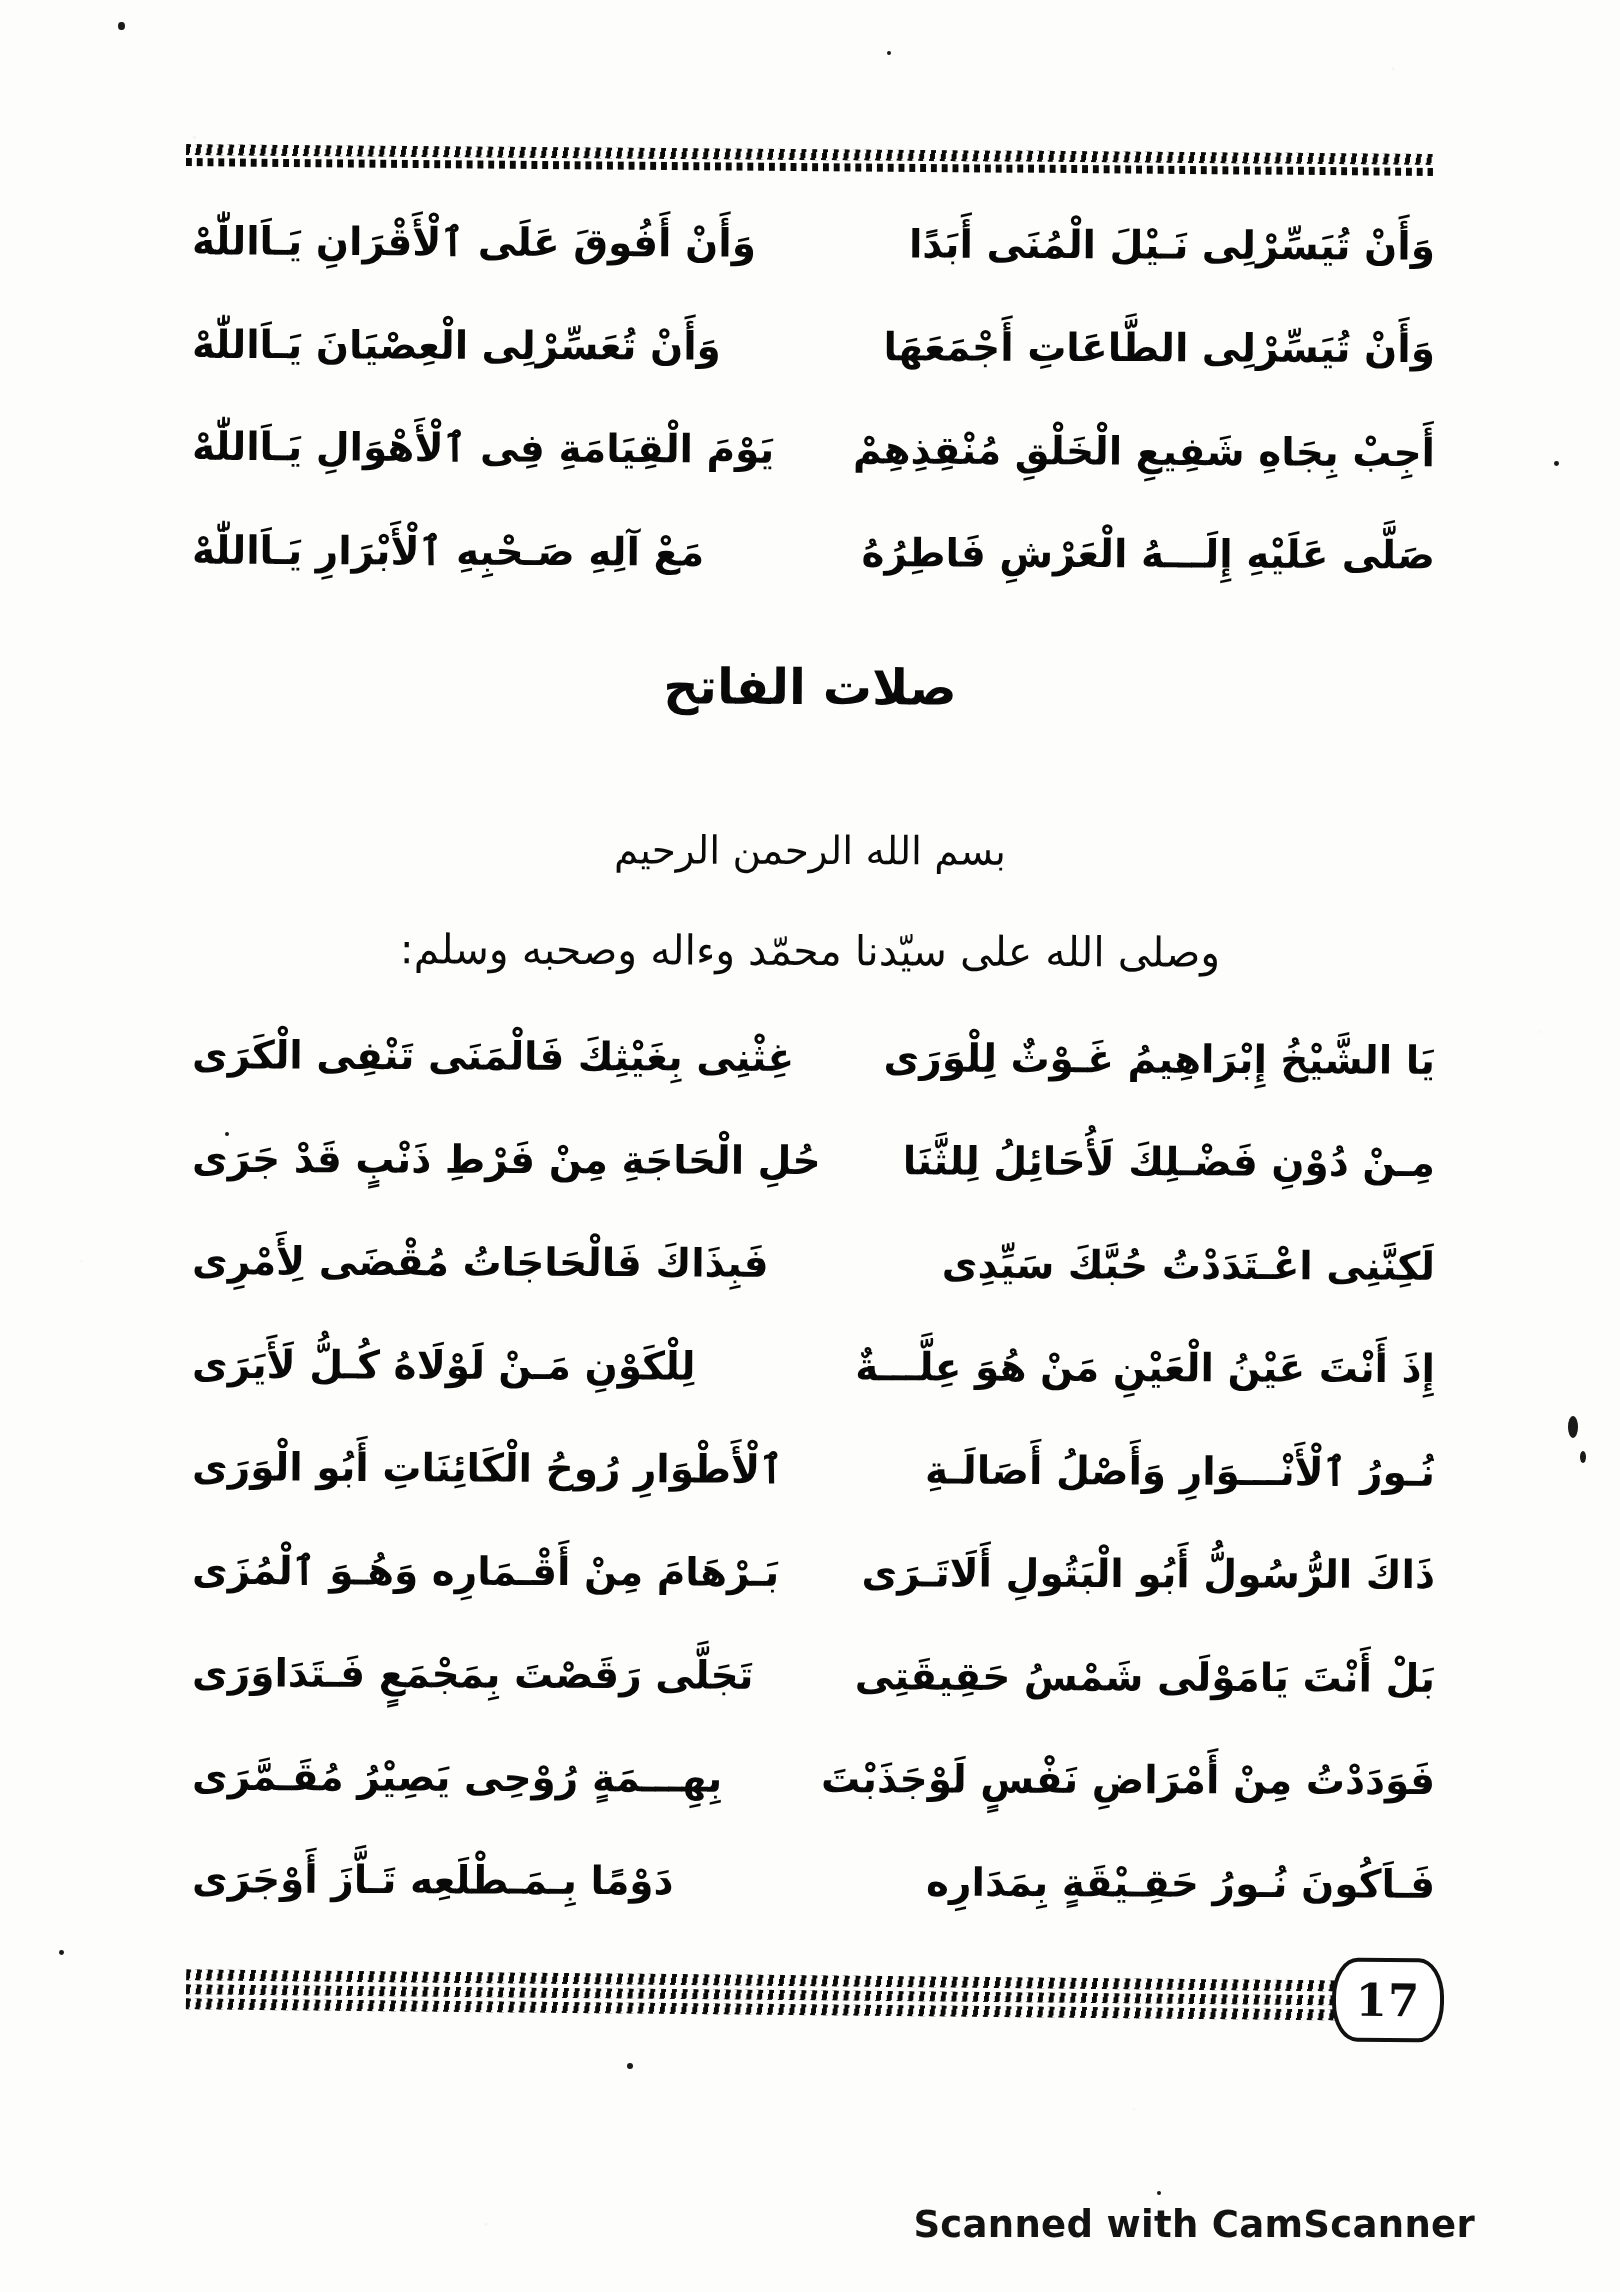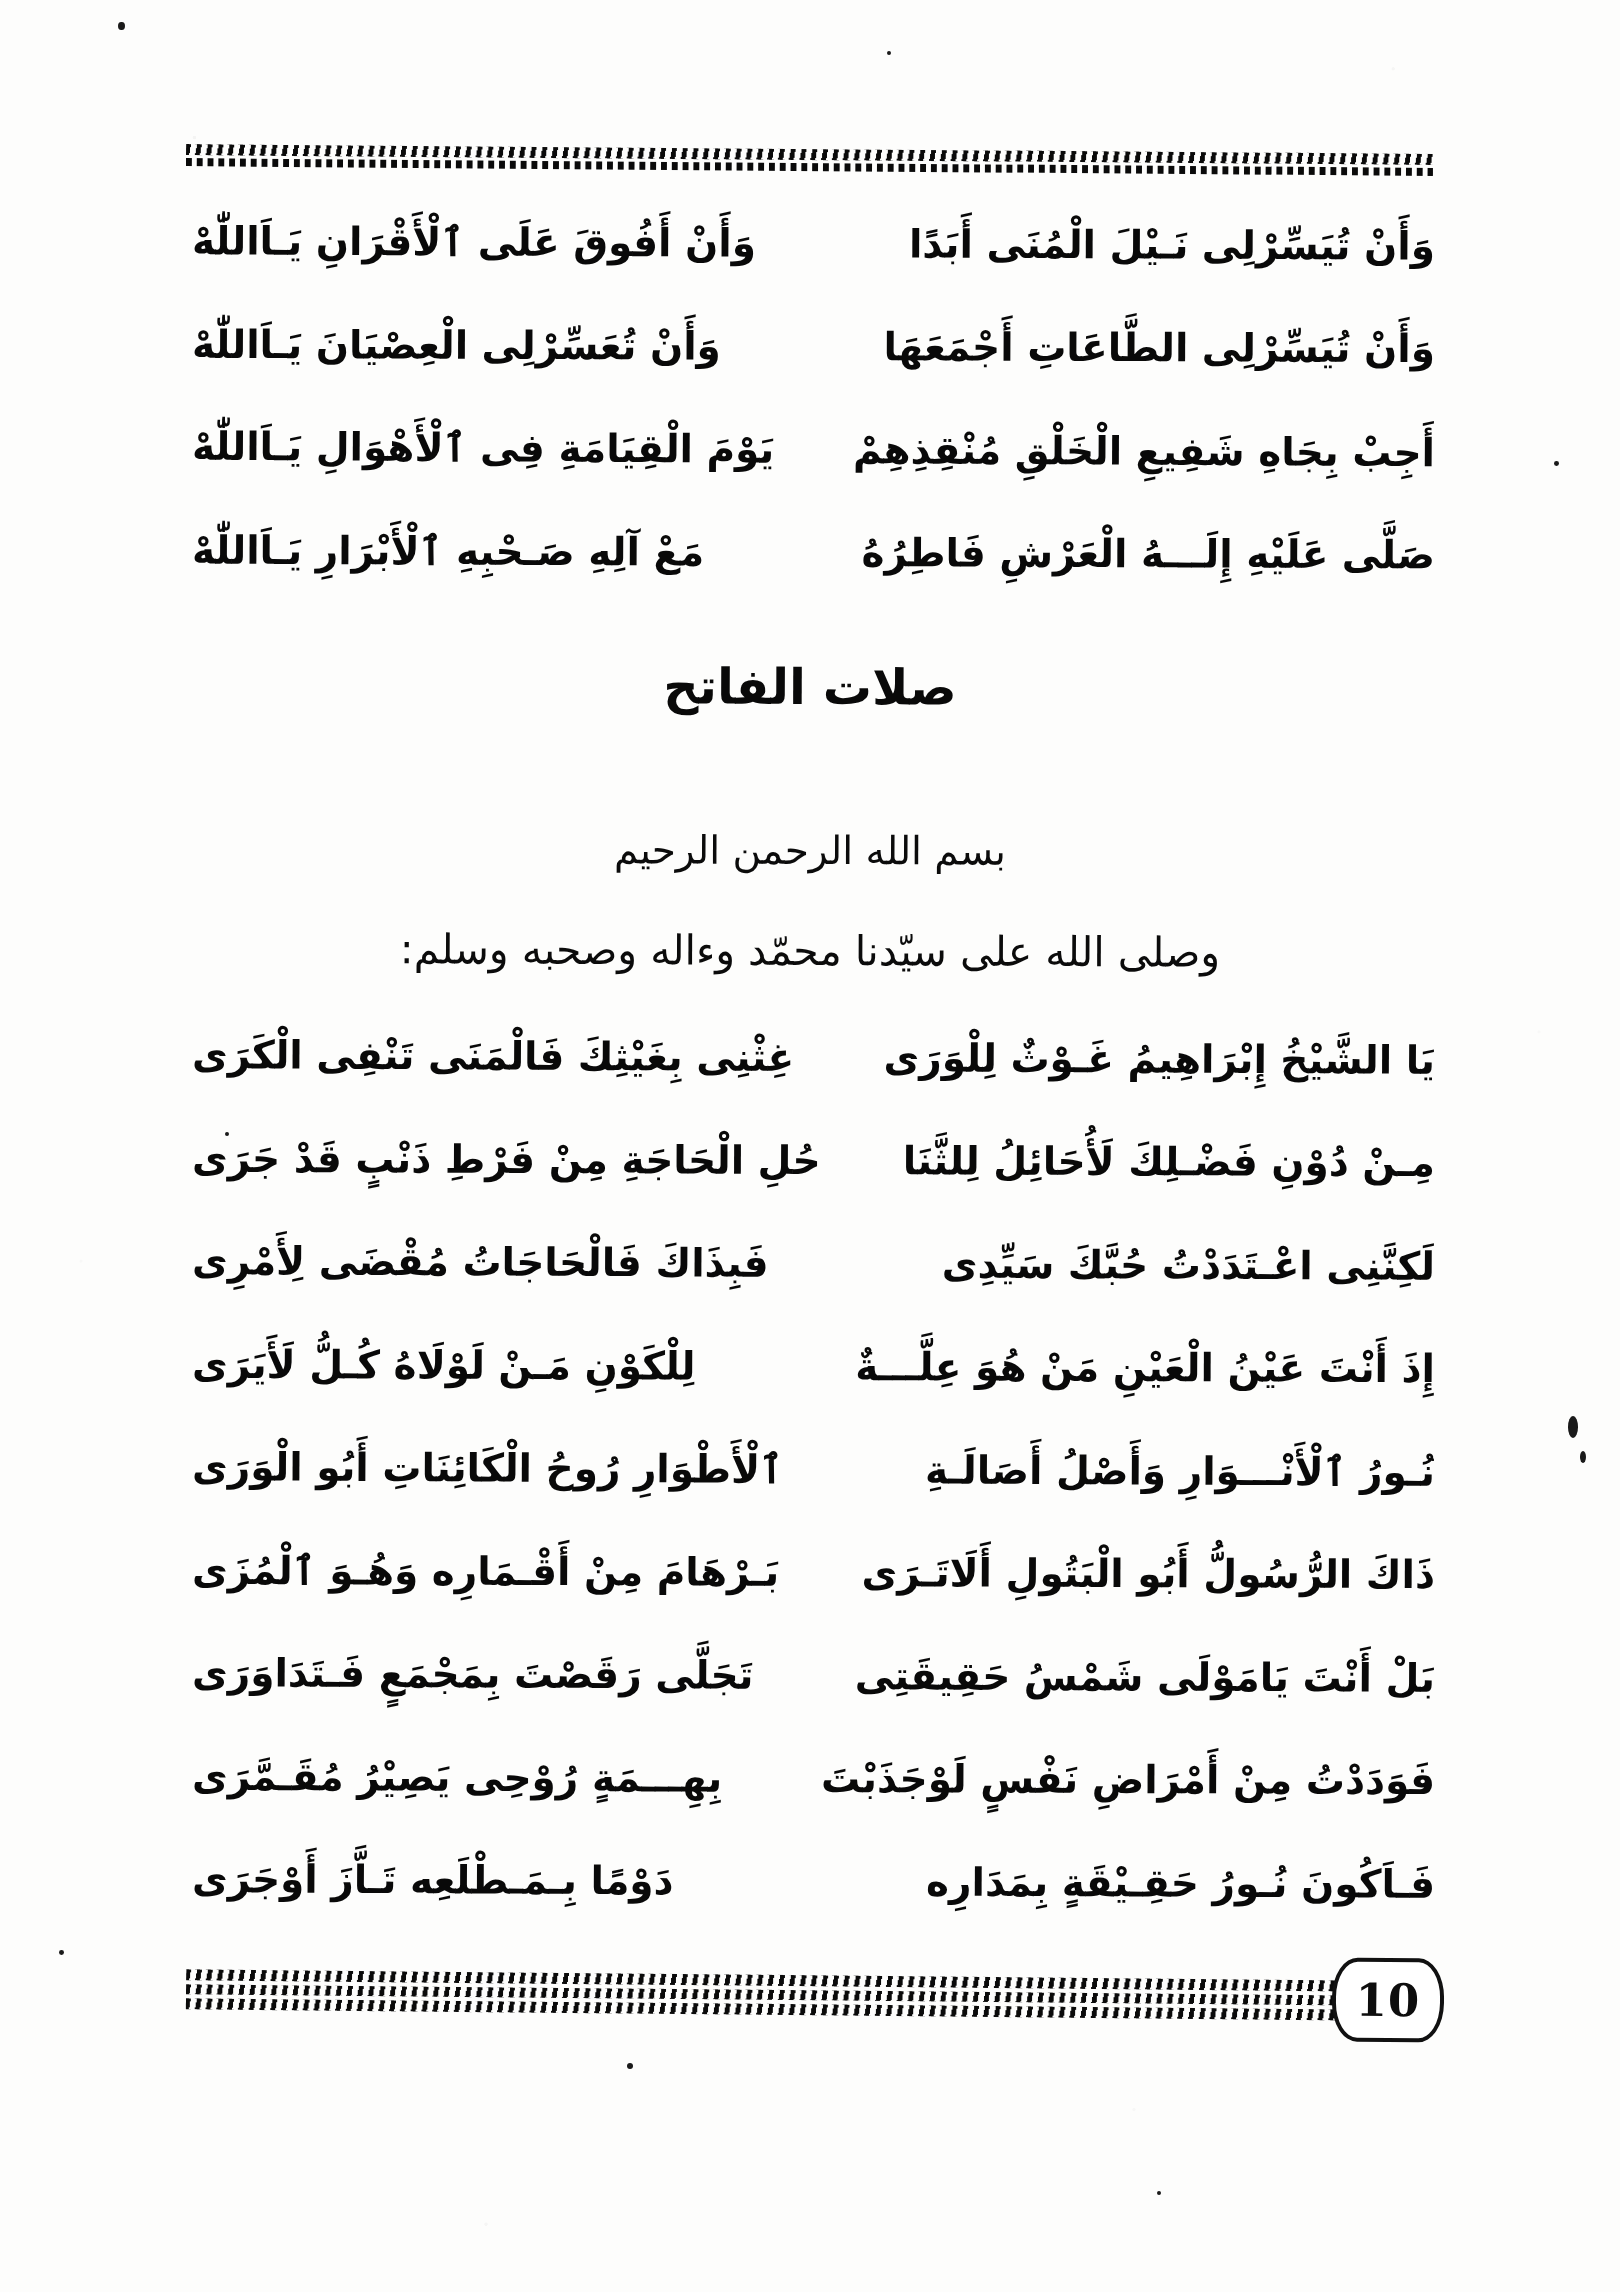--- a/index.html
+++ b/index.html
@@ -318,18 +318,19 @@
 
   </div>
 
   <div class="rule" id="rule-bottom">
     <div class="rule-row"></div>
     <div class="rule-row"></div>
     <div class="rule-row"></div>
   </div>
 
   <div id="page-number-badge">
-    <span>10</span>
-  </div>
-
+    <span>17</span>
+  </div>
+
+  <div id="camscanner-watermark">Scanned with CamScanner</div>
 
 </div>
 
 
 </body></html>

